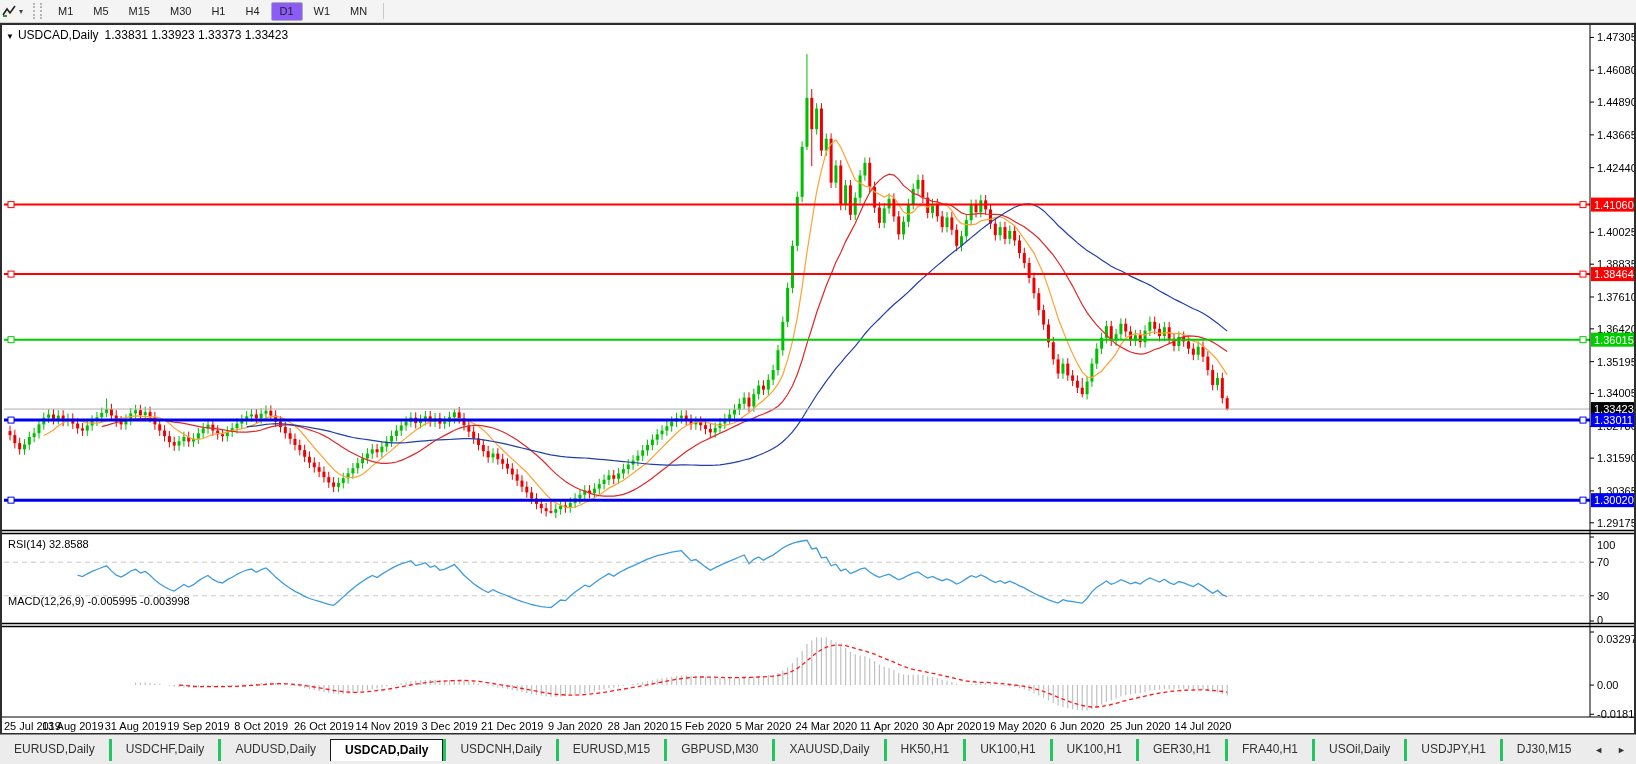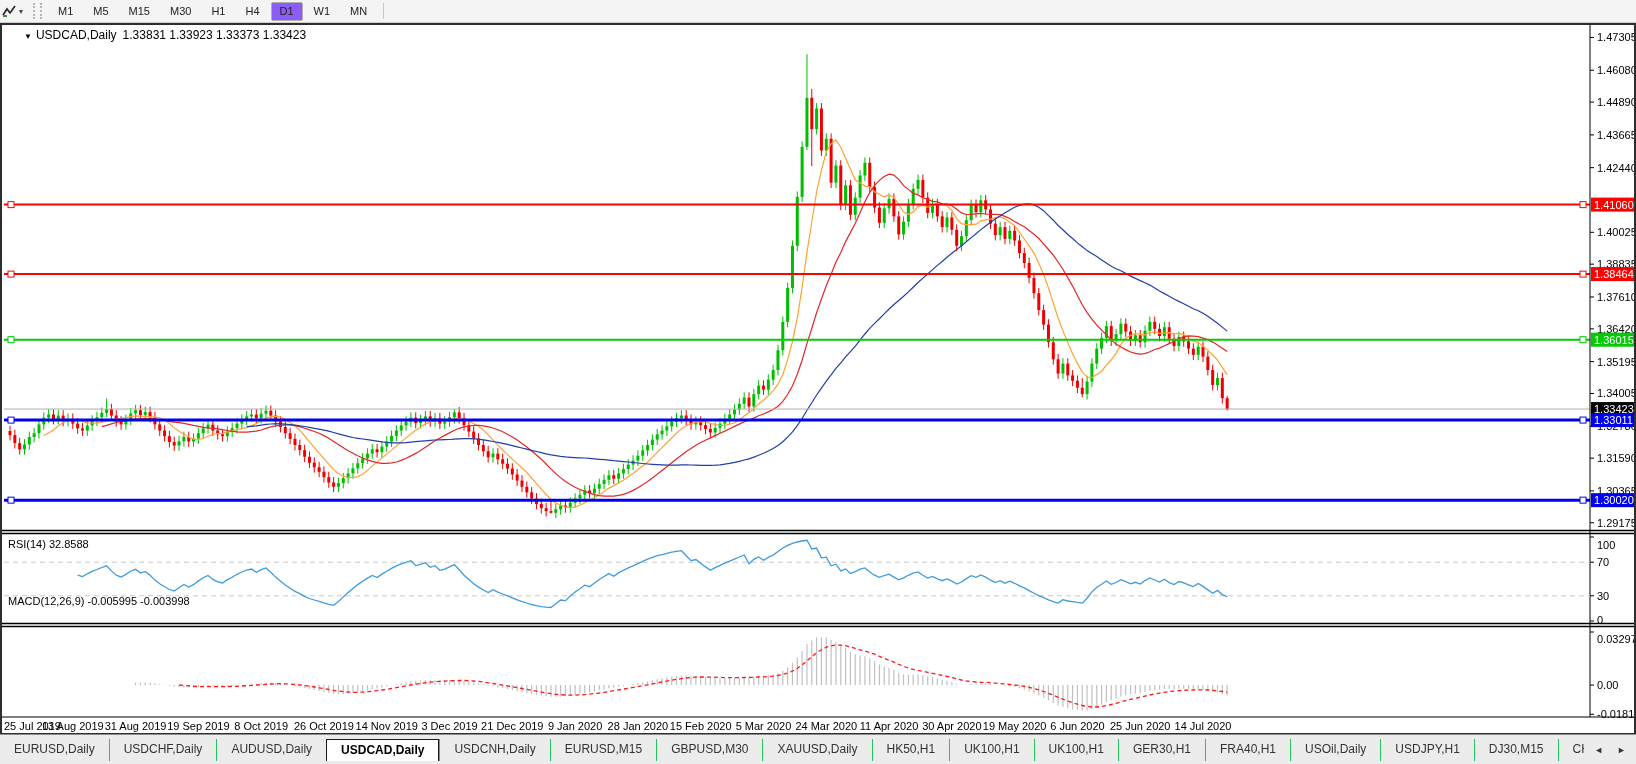--- a/index.html
+++ b/index.html
@@ -10,32 +10,32 @@
            border-bottom:1px solid #cfcfcf;display:flex;align-items:center;}
   .tool-icon{display:flex;align-items:center;padding:0 4px 0 2px;cursor:pointer;}
   .tool-icon .caret{font-size:8px;color:#444;margin-left:3px;}
   .grip{width:5px;height:16px;margin:0 6px;border-left:2px dotted #b5b5b5;border-right:2px dotted #b5b5b5;}
   .tf-btn{font-size:11px;color:#222;padding:2px 8px;margin:0 1px;border:1px solid transparent;
           border-radius:2px;cursor:default;line-height:13px;}
   .tf-btn.active{border:1px solid #b0b0b0;background:#8b5cf6;}
   .tb-sep{width:1px;height:16px;background:#c9c9c9;margin:0 6px;}
   
   .chart-window{position:absolute;top:23px;left:0;right:0;bottom:29px;border:2px solid #2e2e2e;background:#fff;}
-  .chart-title{position:absolute;left:22px;top:3px;font-size:12px;color:#000;z-index:5;}
+  .chart-title{position:absolute;left:4px;top:3px;font-size:12px;color:#000;z-index:5;}
   .chart-title .sym{margin:0 6px 0 4px;}
   .chart-title .caret{font-size:8px;color:#000;cursor:pointer;}
   .pane-label{position:absolute;left:6px;font-size:11px;color:#000;z-index:5;}
   .rsi-label{top:513px;}
   .macd-label{top:570px;}
   svg{display:block;}
   
   .tabbar{position:absolute;left:0;right:0;bottom:0;height:29px;background:#ececec;
           border-top:1px solid #8c8c8c;display:flex;align-items:center;}
   .tabs{display:flex;height:22px;align-items:stretch;flex:1;overflow:hidden;}
-  .tab{font-size:12px;color:#333;padding:3px 14px 0 14px;border-left:1px solid #22c55e;
+  .tab{font-size:12px;color:#333;padding:3px 14px 0 14px;border-left:3px solid #22c55e;
        white-space:nowrap;cursor:pointer;background:#ececec;}
   .tab:first-child{border-left:none;}
   .tab.active{background:#fff;border:1px solid #1a1a1a;border-bottom:none;font-weight:bold;color:#000;}
   .tab-scroll{display:flex;align-items:center;height:22px;padding:0 10px;gap:14px;}
   .tab-scroll span{font-size:9px;color:#333;cursor:pointer;}
 </style>
 </head>
 <body>
 
 <div class="toolbar">

